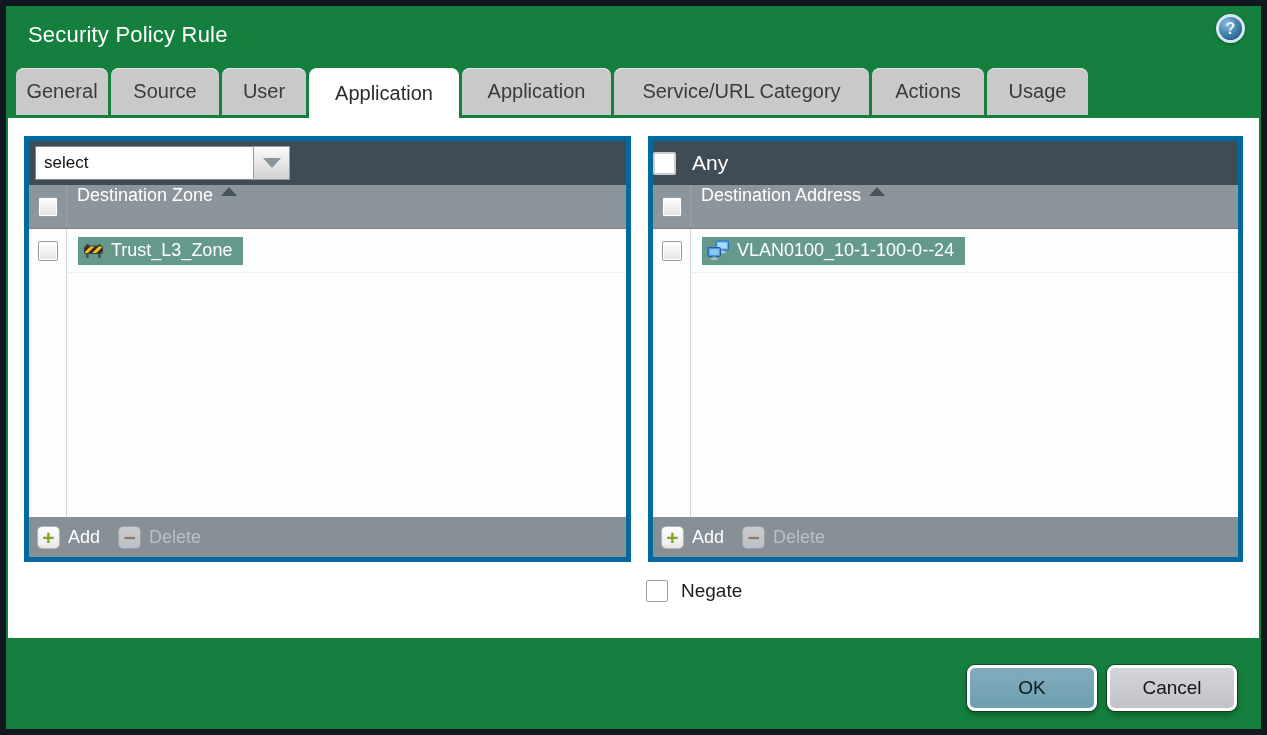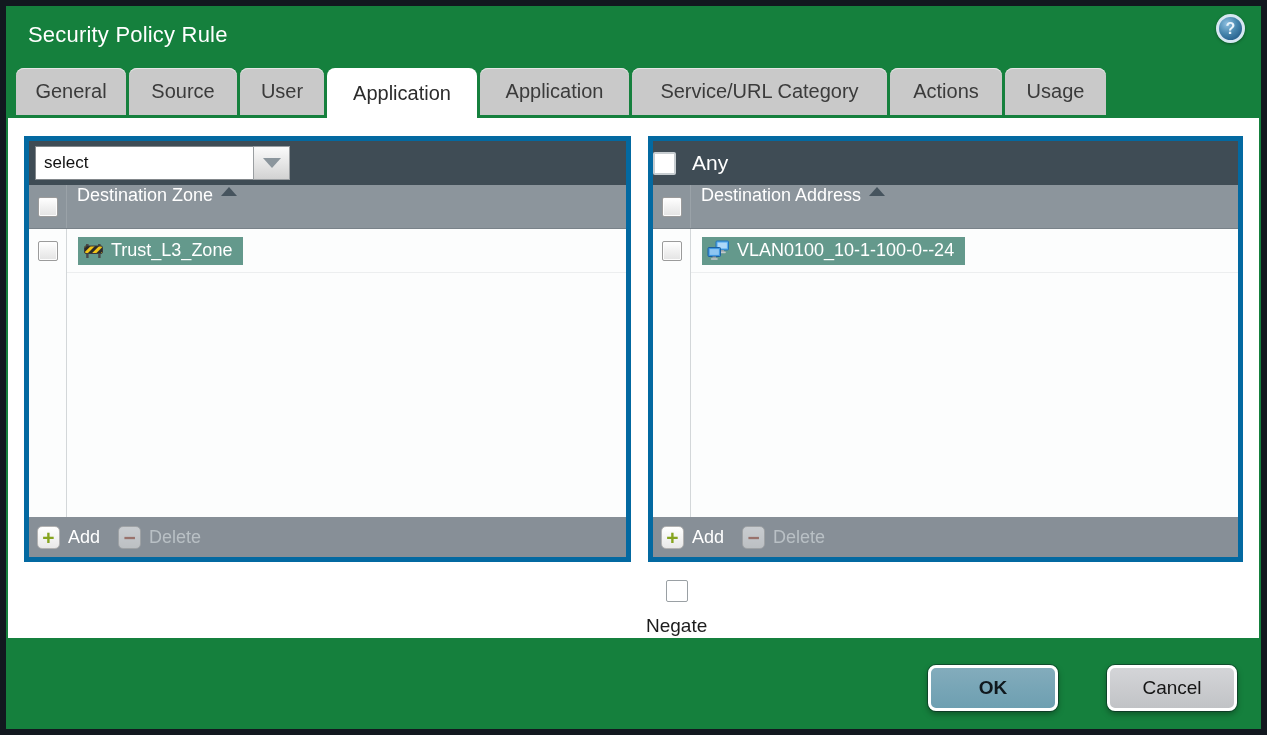--- a/index.html
+++ b/index.html
@@ -15,21 +15,21 @@
           border:3px solid #d7e7f2; box-shadow:0 1px 3px rgba(0,0,0,.35);
           display:flex; align-items:center; justify-content:center;
           color:#eaf4fb; font-size:16px; font-weight:bold; cursor:pointer; }
 
   
   .tabs { position:absolute; left:10px; top:62px; display:flex; gap:3px; align-items:flex-start; height:50px; }
   .tab { background:#c9c9c9; color:#3b3b3b; font-size:20px; height:47px;
          border-radius:8px 8px 0 0; display:flex; align-items:center; justify-content:center;
          padding:0 10px; cursor:pointer; box-shadow:inset 0 1px 0 #e6e6e6; }
   .tab.active { background:#ffffff; height:50px; box-shadow:none; color:#2c2c2c; }
-  .tab-w0{width:110px}.tab-w1{width:108px}.tab-w2{width:84px}.tab-w3{width:150px}
+  .tab-w0{width:92px}.tab-w1{width:108px}.tab-w2{width:84px}.tab-w3{width:150px}
   .tab-w4{width:149px}.tab-w5{width:255px}.tab-w6{width:112px}.tab-w7{width:101px}
 
   
   .content { position:absolute; left:2px; right:2px; top:112px; height:520px; background:#ffffff; }
 
   .panel { position:absolute; top:18px; height:426px; border:5px solid #0369a1; display:flex; flex-direction:column; }
   .panel-zone { left:16px; width:607px; }
   .panel-addr { left:640px; width:595px; }
 
   .panel-top { height:44px; background:#3f4c55; display:flex; align-items:center; flex:none; }
@@ -77,28 +77,28 @@
              border:1px solid #b2b2b2; display:flex; align-items:center; justify-content:center;
              font-weight:bold; font-size:21px; line-height:1; }
   .icon-plus { color:#86a41f; }
   .icon-minus { color:#a85c49; }
   .foot-label { font-size:18px; color:#ffffff; }
   .foot-btn.disabled { cursor:default; }
   .foot-btn.disabled .icon-sq { opacity:.55; }
   .foot-btn.disabled .foot-label { color:#b9c0c5; }
 
   
-  .negate { position:absolute; left:638px; top:462px; display:flex; align-items:center; gap:13px;flex-direction:column; }
+  .negate { position:absolute; left:638px; top:462px; display:flex; align-items:center; gap:13px; }
   .negate-label { font-size:19px; color:#1c1c1c; }
 
   
   .btn { position:absolute; top:665px; width:130px; height:46px; border-radius:8px; border:3px solid #ffffff;
          font-family:"Liberation Sans", sans-serif; font-size:19px; color:#10181d; cursor:pointer;
          box-shadow:0 0 0 1px rgba(10,20,30,.45), 0 3px 6px rgba(0,0,0,.35); }
-  .btn-ok { left:928px; background:linear-gradient(#83acbc,#6d9fb1);font-weight:bold; }
+  .btn-ok { left:967px; background:linear-gradient(#83acbc,#6d9fb1); }
   .btn-cancel { left:1107px; background:linear-gradient(#d4d5d8,#c1c3c6); color:#151515; }
 </style>
 </head>
 <body>
 
 <div class="dialog">
 
   <div class="title">Security Policy Rule</div>
   <div class="help">?</div>
 

